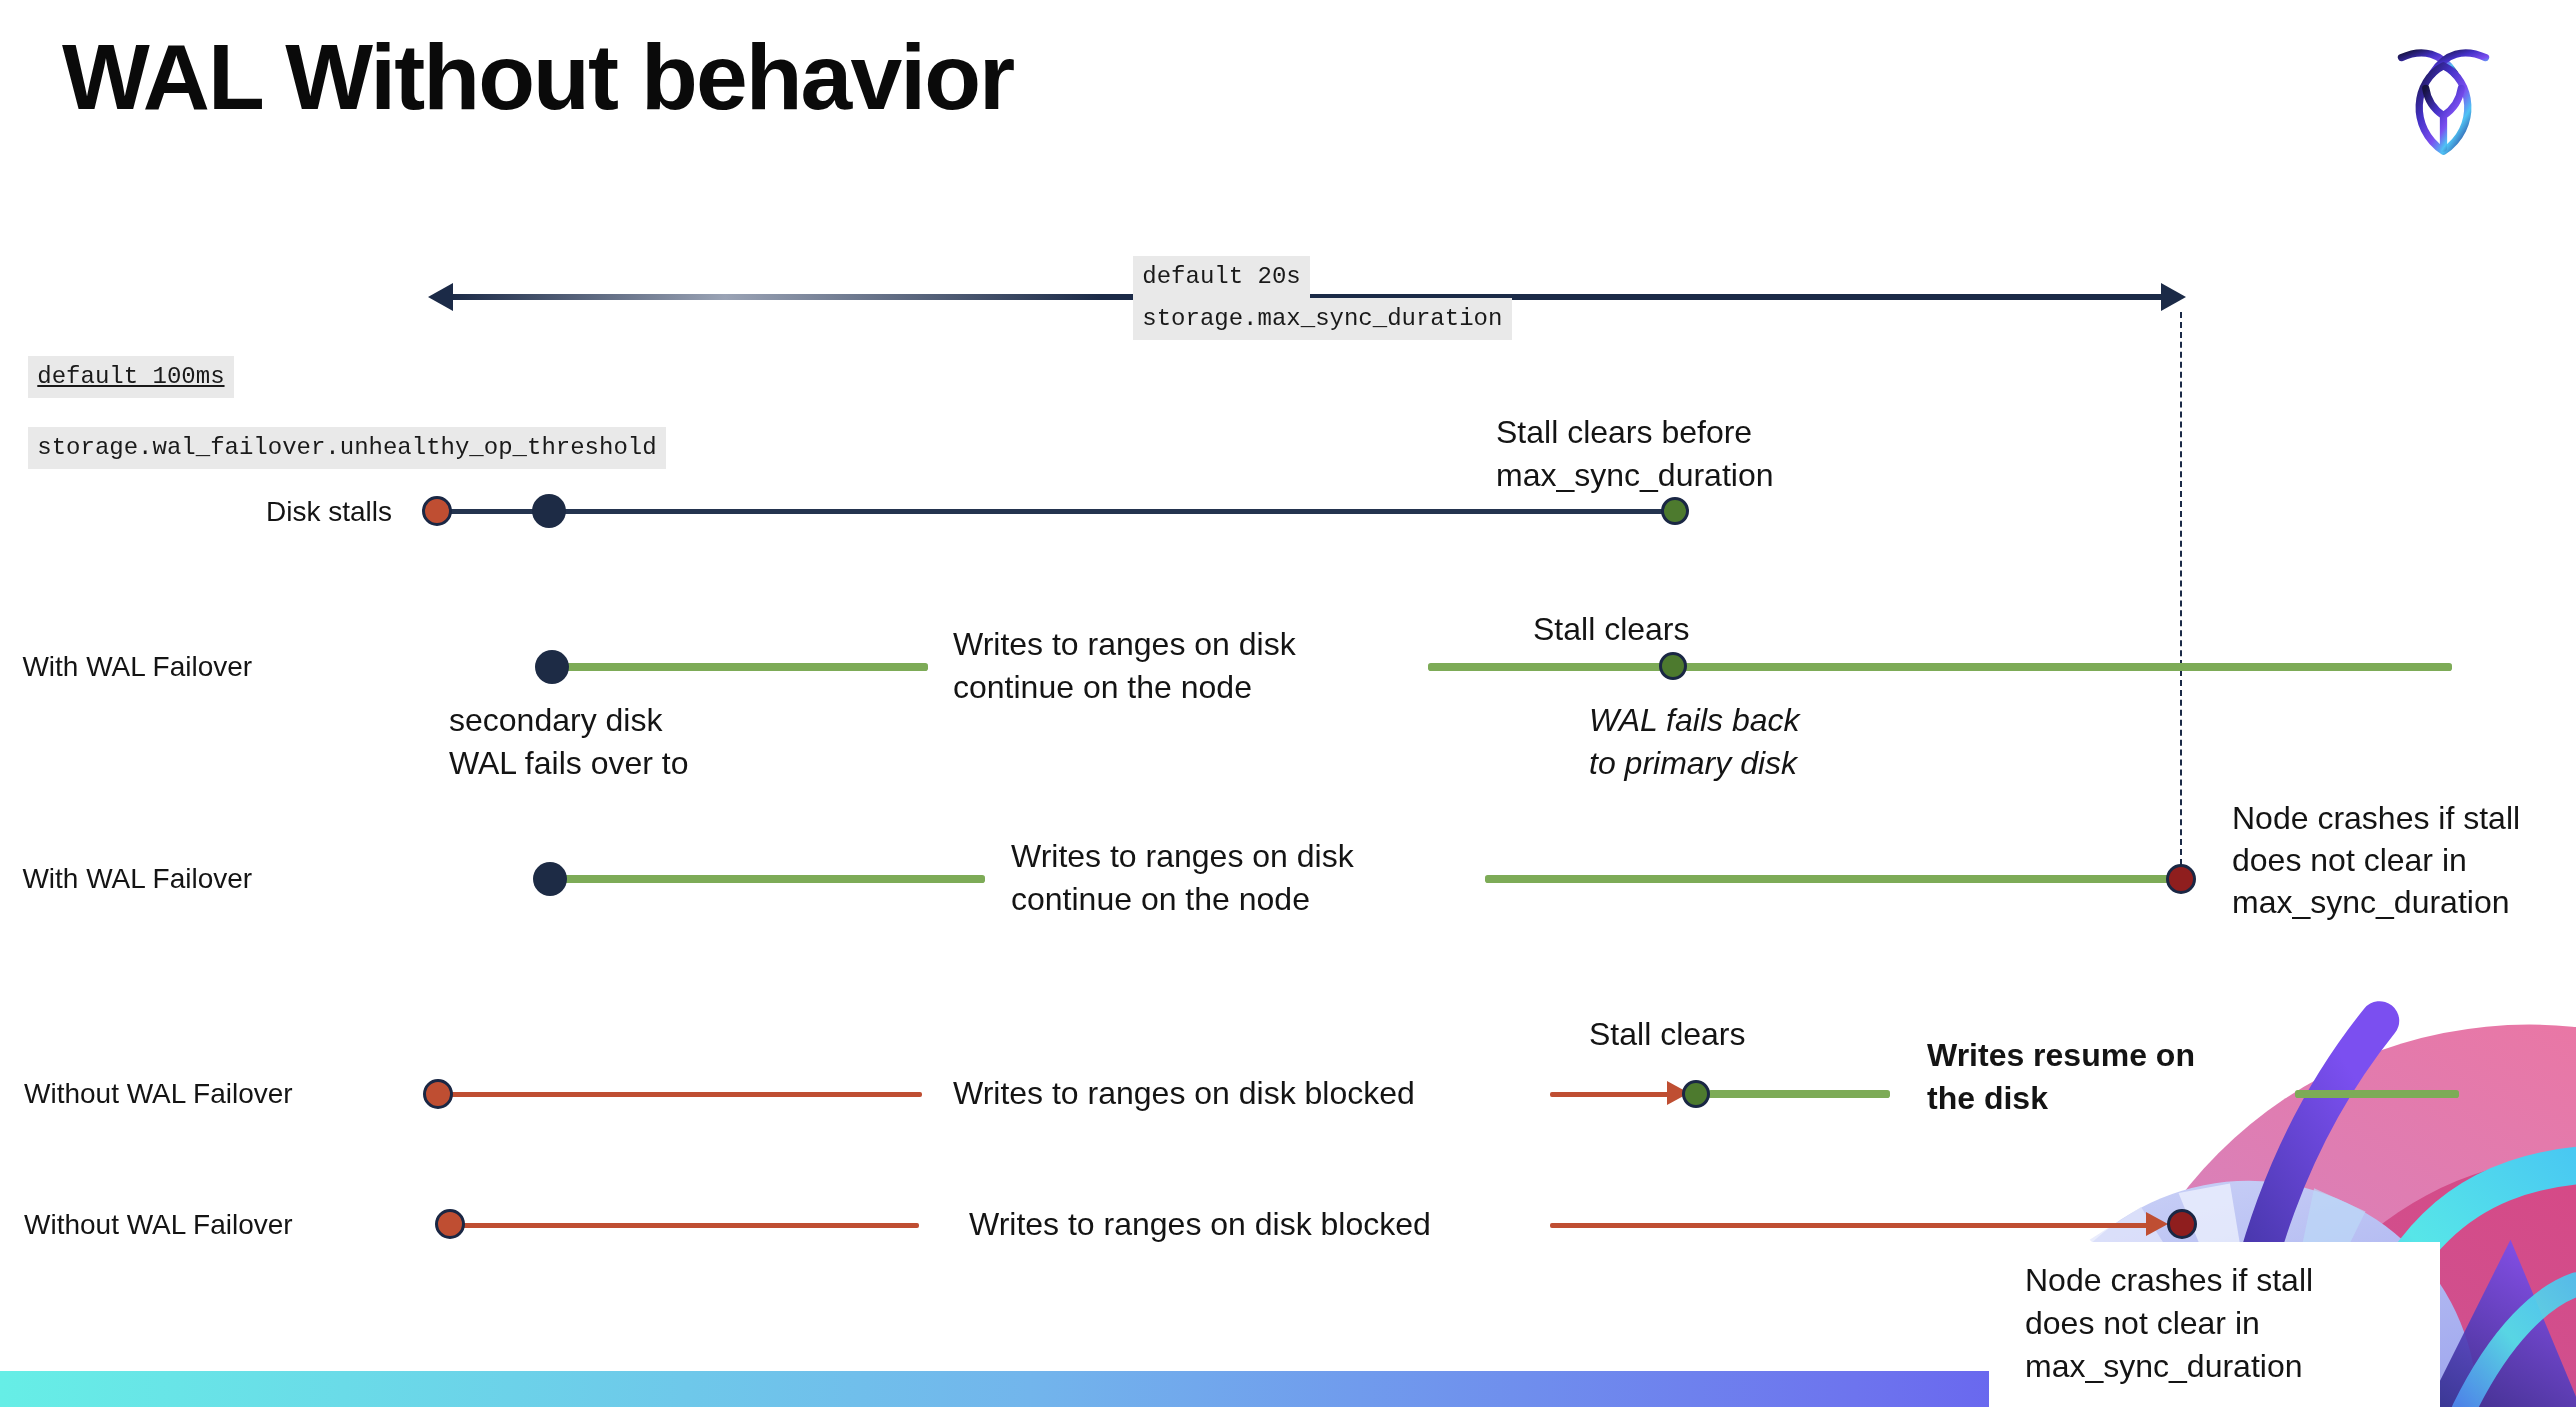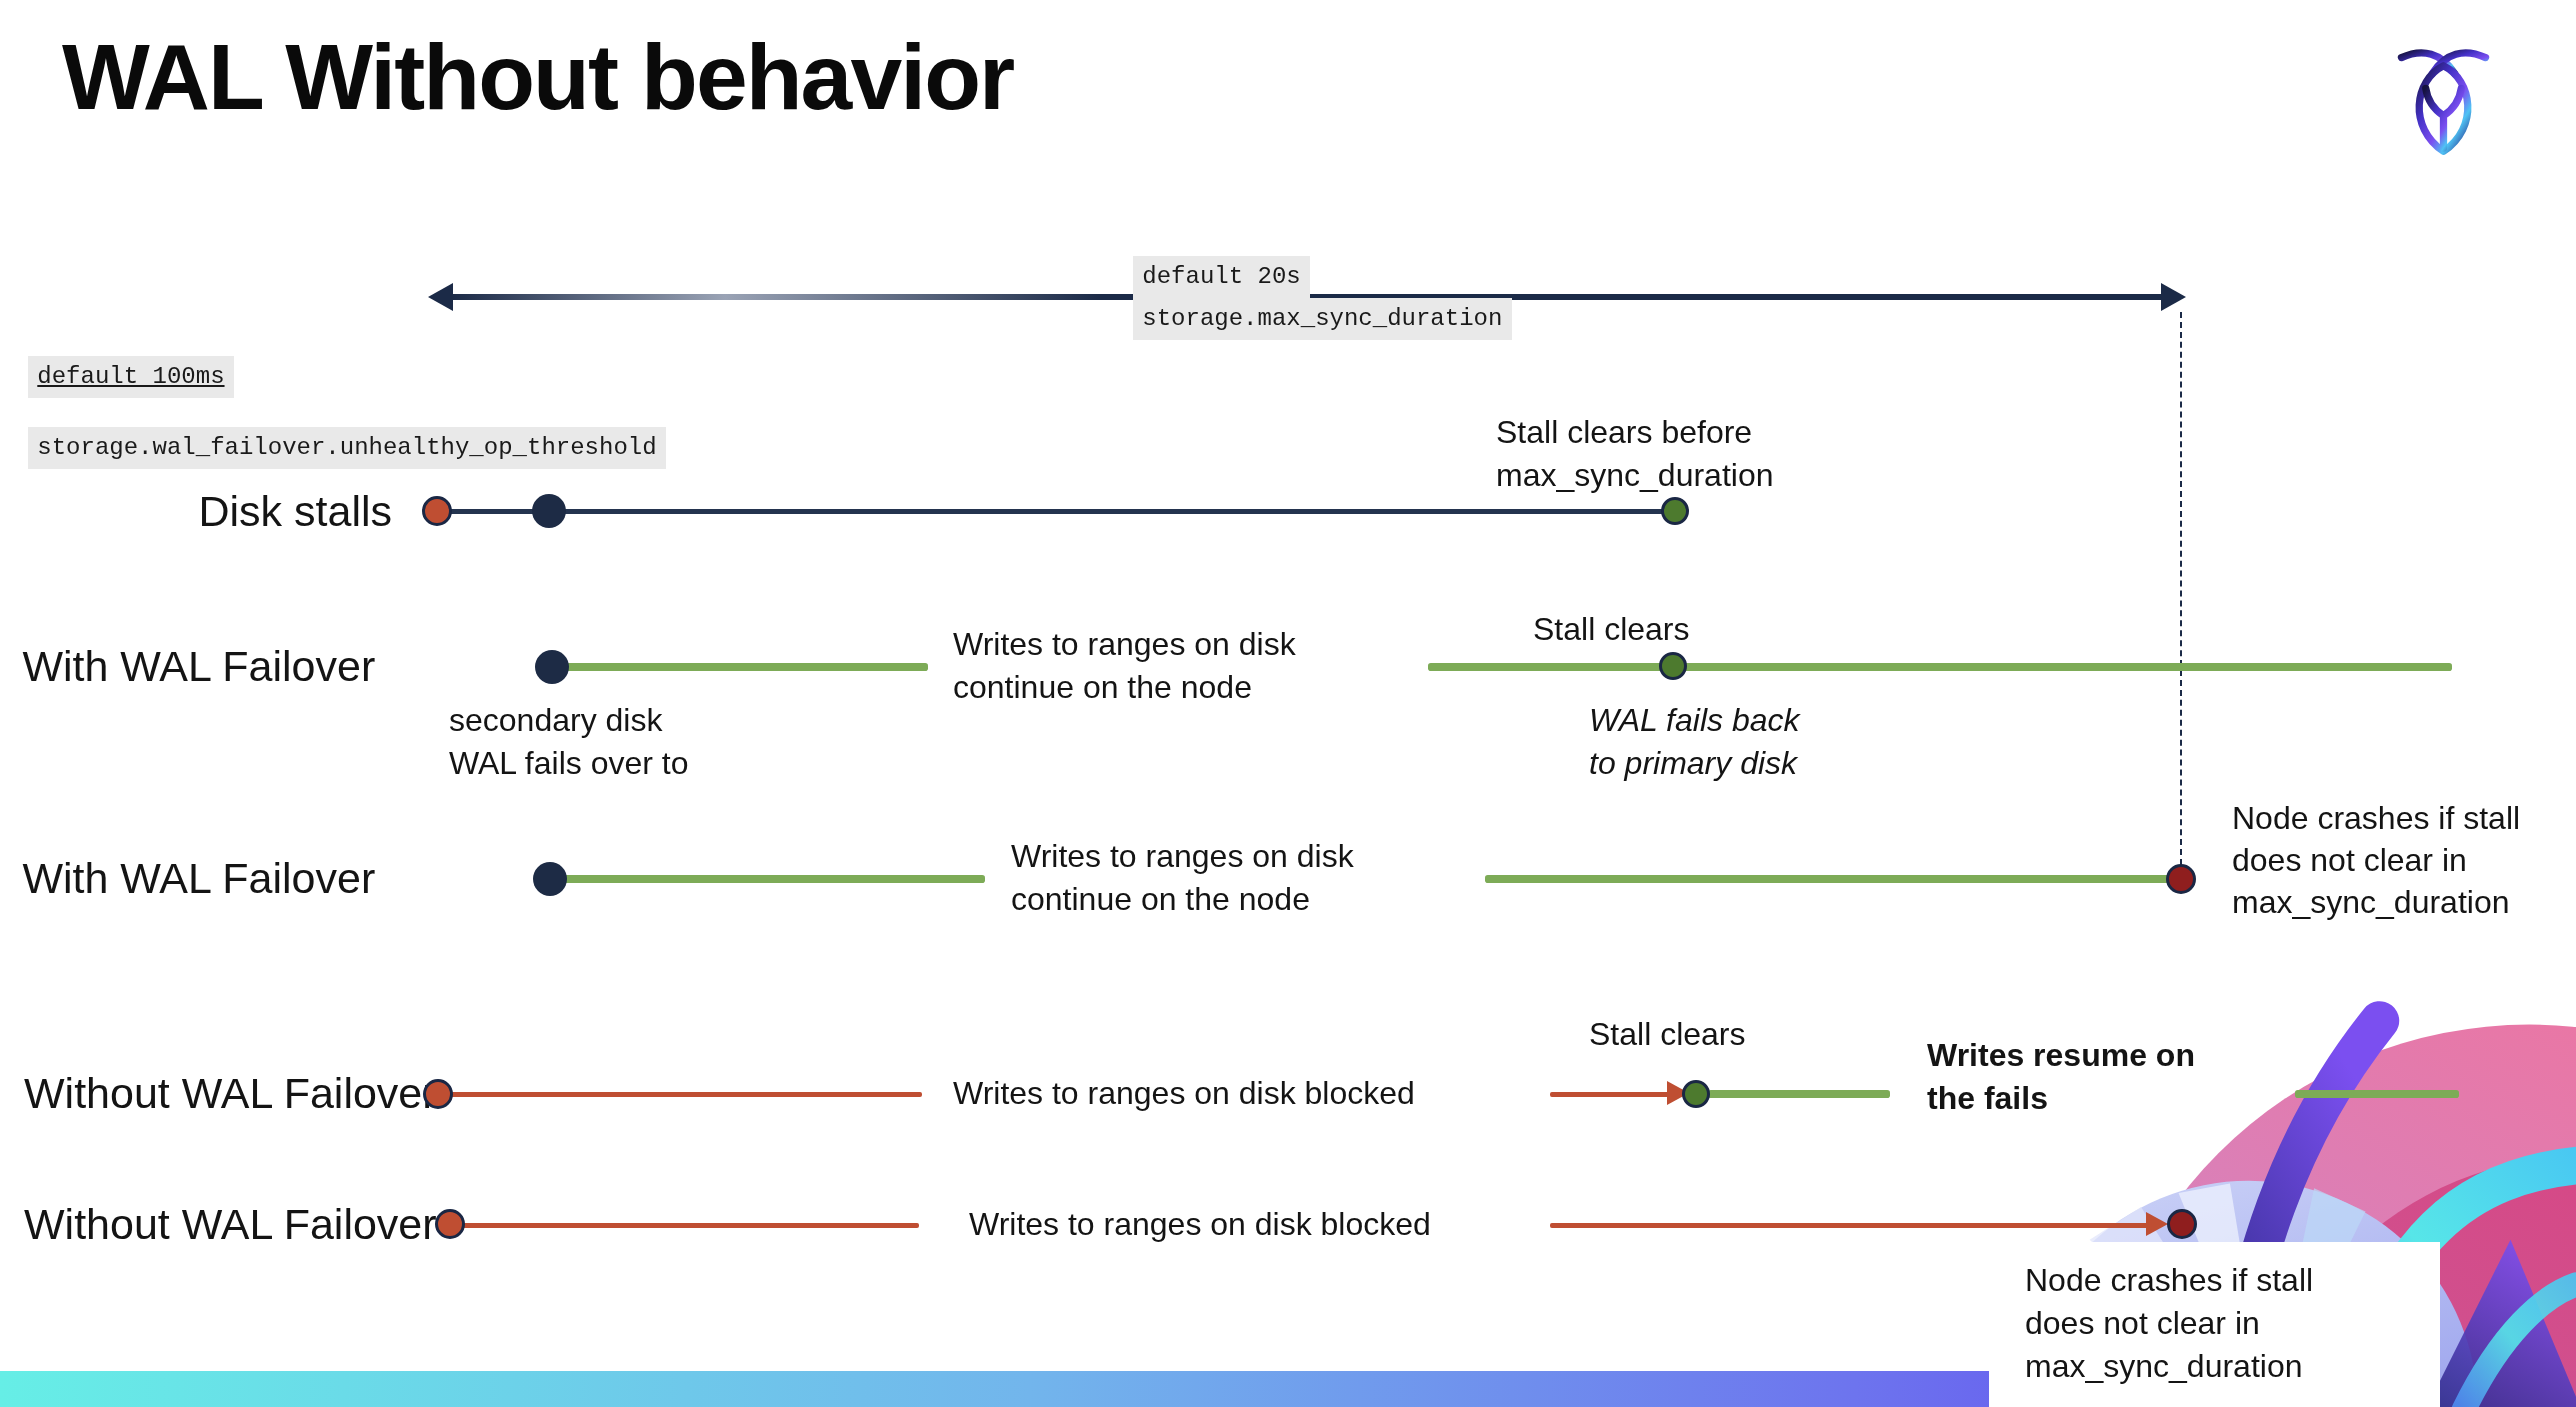--- a/index.html
+++ b/index.html
@@ -9,21 +9,21 @@
   }
   .abs{position:absolute;}
   
   .page-title{
     left:62px;top:24px;font-size:93px;font-weight:800;letter-spacing:-1.9px;color:#0a0a0a;z-index:6;
   }
   .mono-label{
     font-family:"Liberation Mono",monospace;font-size:24px;line-height:36px;
     background:#e9e9e9;color:#1a1a1a;padding:2.8px 9.3px;white-space:nowrap;z-index:6;
   }
-  .row-label{font-size:43px;line-height:39px;color:#141414;white-space:nowrap;z-index:6;}
+  .row-label{font-size:28px;line-height:39px;color:#141414;white-space:nowrap;z-index:6;}
   .note{font-size:32px;line-height:43px;color:#141414;z-index:6;}
   .note-left{font-size:32px;line-height:43px;color:#141414;text-align:left;z-index:6;}
   .nowrap{white-space:nowrap;}
   
   .hline{height:4.7px;background:#24344f;z-index:5;border-radius:1.9px;}
   .hline-thick{height:5.6px;background:linear-gradient(90deg,#1b2a47 0%,#9aa3b5 16%,#1b2a47 38%,#1b2a47 100%);z-index:5;}
   .gline{height:8.4px;background:#7dab57;z-index:5;border-radius:2.8px;}
   .rline{height:4.7px;background:#bf4e32;z-index:5;border-radius:1.9px;}
   .dot{border-radius:50%;box-sizing:border-box;z-index:6;}
   .dot-red{background:#bf4e32;border:3.7px solid #1a2744;}
@@ -135,21 +135,21 @@
 </div>
 <div class="abs rline" style="left:1550px;top:1092px;width:122px;"></div>
 <div class="abs tri" style="left:1667px;top:1081px;border-top:12px solid transparent;border-bottom:12px solid transparent;border-left:22.4px solid #bf4e32;"></div>
 <div class="abs dot dot-green" style="left:1682px;top:1080px;width:28px;height:28px;"></div>
 <div class="abs gline" style="left:1708px;top:1090px;width:182px;"></div>
 <div class="abs note" style="left:1589px;top:1013px;width:271px;">
   <div class="nowrap">Stall clears</div>
 </div>
 <div class="abs note" style="left:1927px;top:1034px;width:327px;font-weight:bold;">
   <div class="nowrap">Writes resume on</div>
-  <div class="nowrap">the fails</div>
+  <div class="nowrap">the disk</div>
 </div>
 <div class="abs gline" style="left:2295px;top:1090px;width:164px;"></div>
 
 <div class="abs row-label" style="left:24px;top:1205px;">Without WAL Failover</div>
 <div class="abs dot dot-red" style="left:435px;top:1209px;width:30px;height:30px;"></div>
 <div class="abs rline" style="left:461px;top:1223px;width:458px;"></div>
 <div class="abs note-left" style="left:969px;top:1203px;">
   <div class="nowrap">Writes to ranges on disk  blocked</div>
 </div>
 <div class="abs rline" style="left:1550px;top:1223px;width:600px;"></div>

